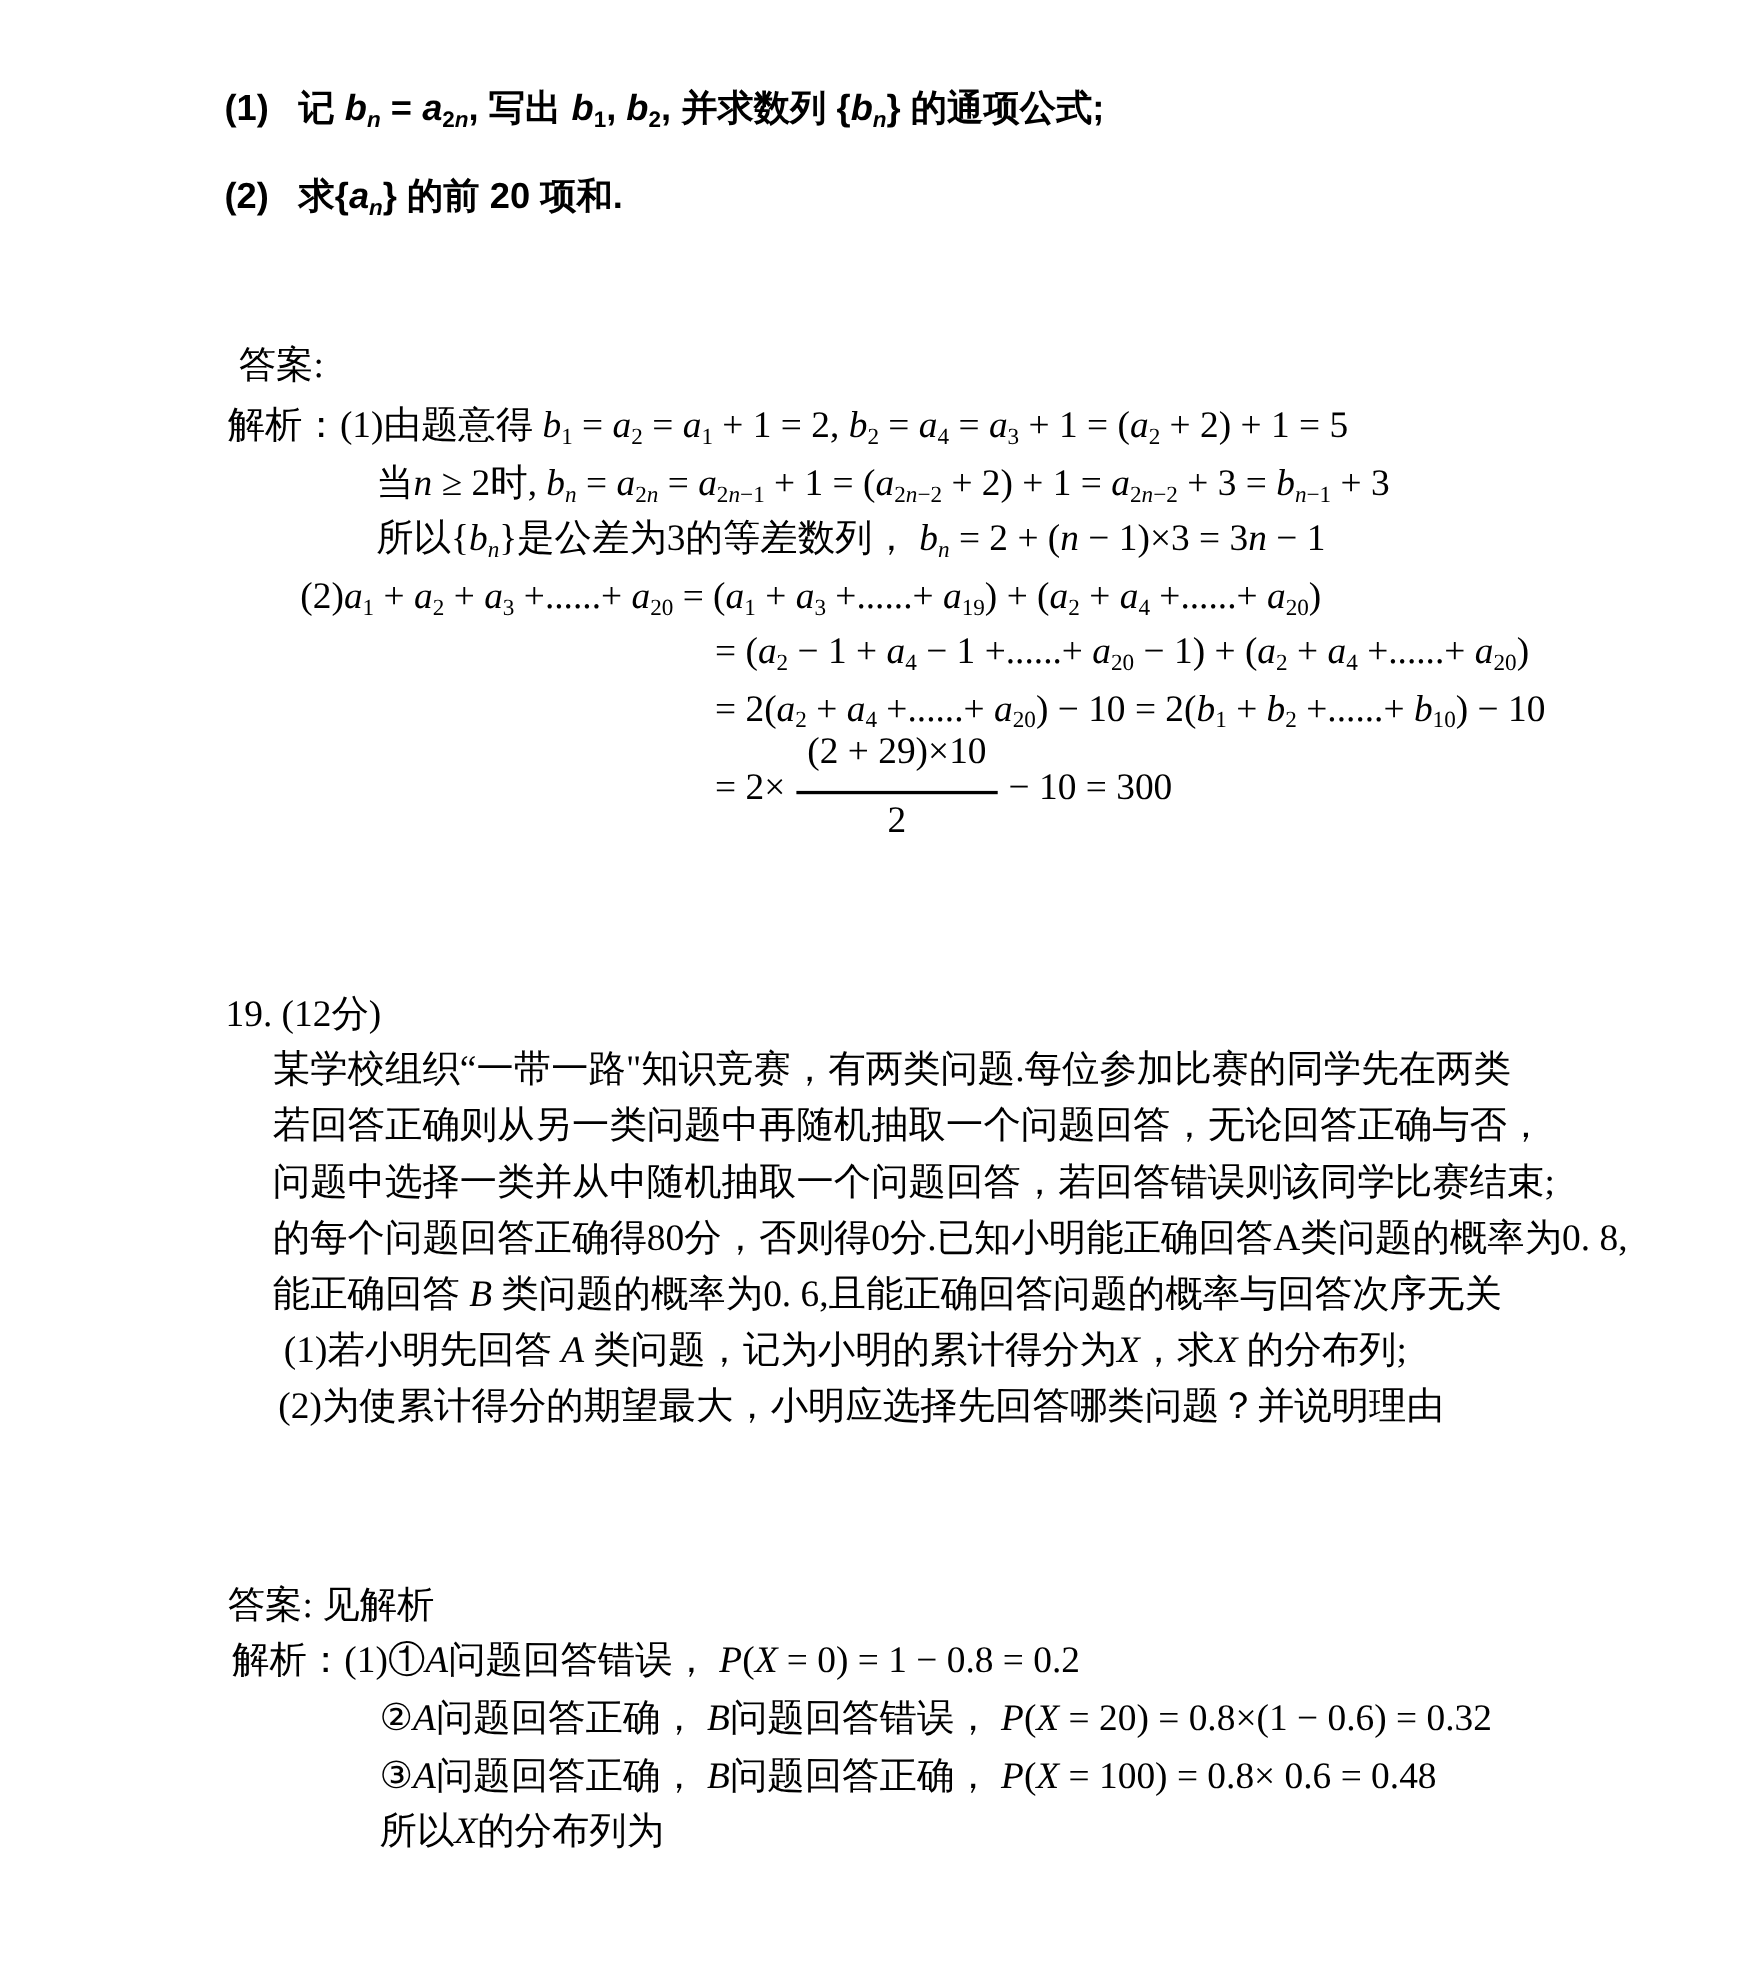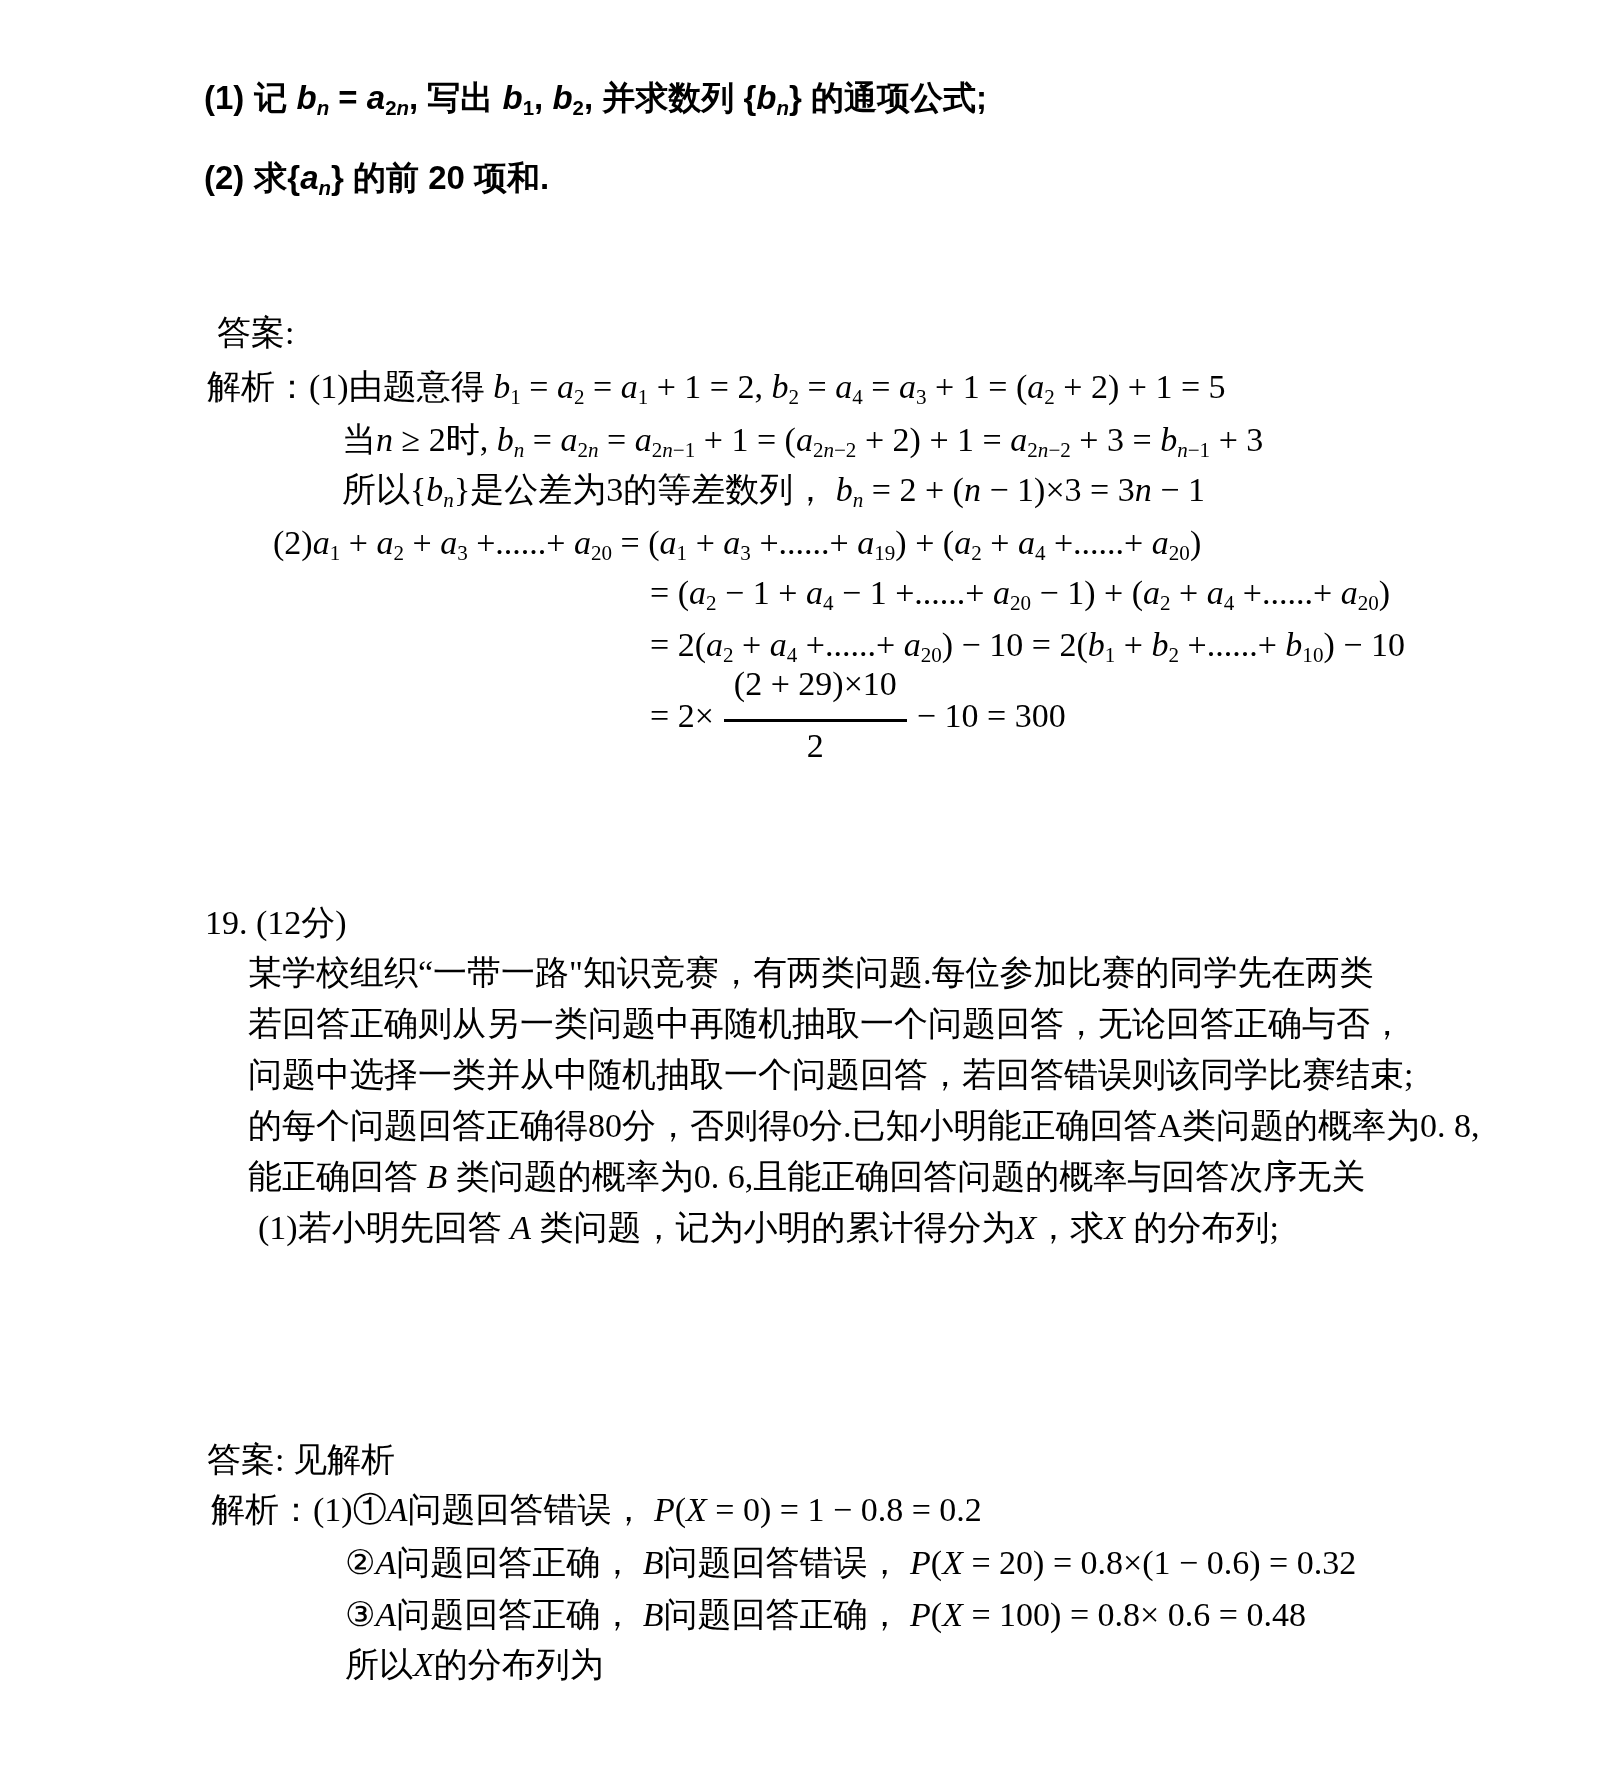--- a/index.html
+++ b/index.html
@@ -16,21 +16,21 @@
     position: absolute;
     white-space: nowrap;
     font-size: 34px;
     line-height: 46px;
   }
   .sans-bold {
     font-family: "Liberation Sans", "DejaVu Sans", sans-serif;
     font-weight: 700;
     font-size: 33px;
   }
-  .sans-bold .txt { margin-left: 10px; }
+  .sans-bold .txt { margin-left: 27px; }
   i.v { font-style: italic; }
   sub {
     font-size: 0.62em;
     line-height: 0;
     vertical-align: -0.3em;
   }
   .para { position: absolute; left: 248px; top: 947px; }
   .para .pline {
     white-space: nowrap;
     font-size: 34px;
@@ -80,20 +80,21 @@
 </div>
 
 <div class="line" style="left:205px; top:900px">19. (12分)</div>
 <div class="para">
   <div class="pline">某学校组织“一带一路"知识竞赛，有两类问题.每位参加比赛的同学先在两类</div>
   <div class="pline">若回答正确则从另一类问题中再随机抽取一个问题回答，无论回答正确与否，</div>
   <div class="pline">问题中选择一类并从中随机抽取一个问题回答，若回答错误则该同学比赛结束;</div>
   <div class="pline">的每个问题回答正确得80分，否则得0分.已知小明能正确回答A类问题的概率为0. 8,</div>
   <div class="pline">能正确回答 <i class="v">B</i> 类问题的概率为0. 6,且能正确回答问题的概率与回答次序无关</div>
   <div class="pline" style="padding-left:10px">(1)若小明先回答 <i class="v">A</i> 类问题，记为小明的累计得分为<i class="v">X</i>，求<i class="v">X</i> 的分布列;</div>
+  <div class="pline" style="padding-left:5px">(2)为使累计得分的期望最大，小明应选择先回答哪类问题？并说明理由</div>
 </div>
 
 <div class="line" style="left:207px; top:1437px">答案: 见解析</div>
 <div class="line" style="left:211px; top:1487px">
   <span>解析：</span><span>(1)①<i class="v">A</i>问题回答错误， <i class="v">P</i>(<i class="v">X</i> = 0) = 1 − 0.8 = 0.2</span>
 </div>
 <div class="line" style="left:345px; top:1540px">②<i class="v">A</i>问题回答正确， <i class="v">B</i>问题回答错误， <i class="v">P</i>(<i class="v">X</i> = 20) = 0.8×(1 − 0.6) = 0.32</div>
 <div class="line" style="left:345px; top:1592px">③<i class="v">A</i>问题回答正确， <i class="v">B</i>问题回答正确， <i class="v">P</i>(<i class="v">X</i> = 100) = 0.8× 0.6 = 0.48</div>
 <div class="line" style="left:345px; top:1642px">所以<i class="v">X</i>的分布列为</div>
 

